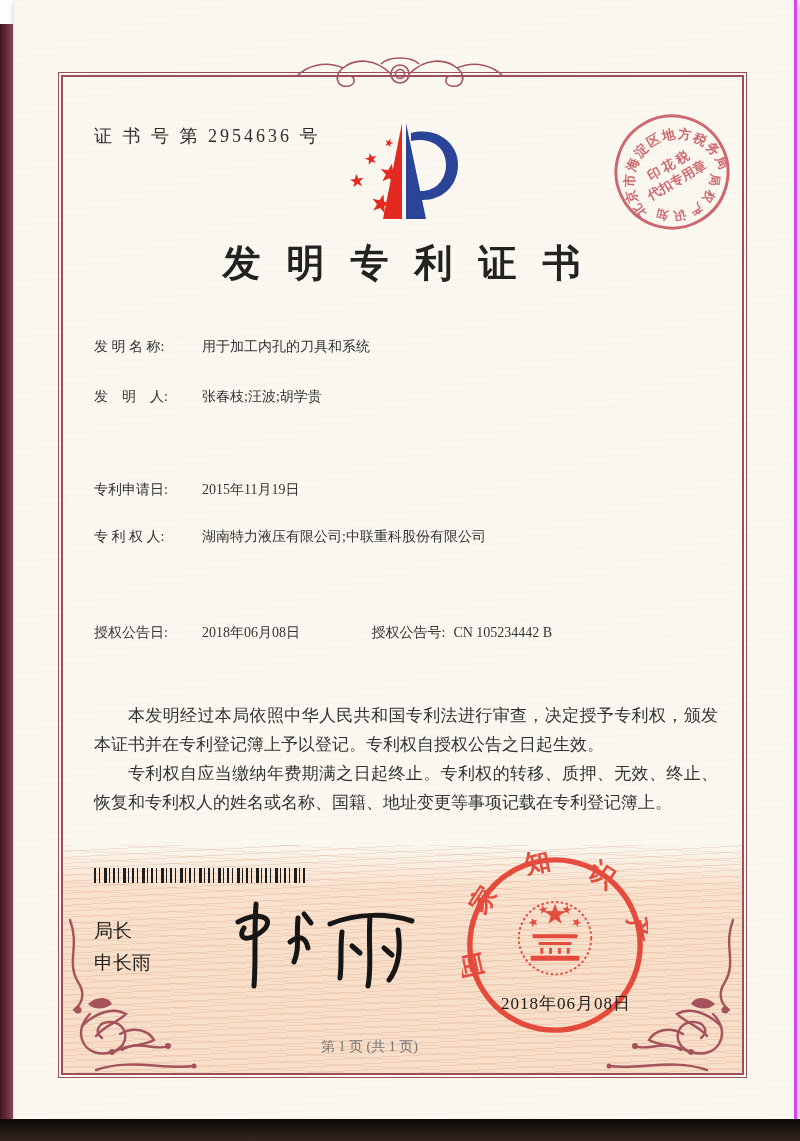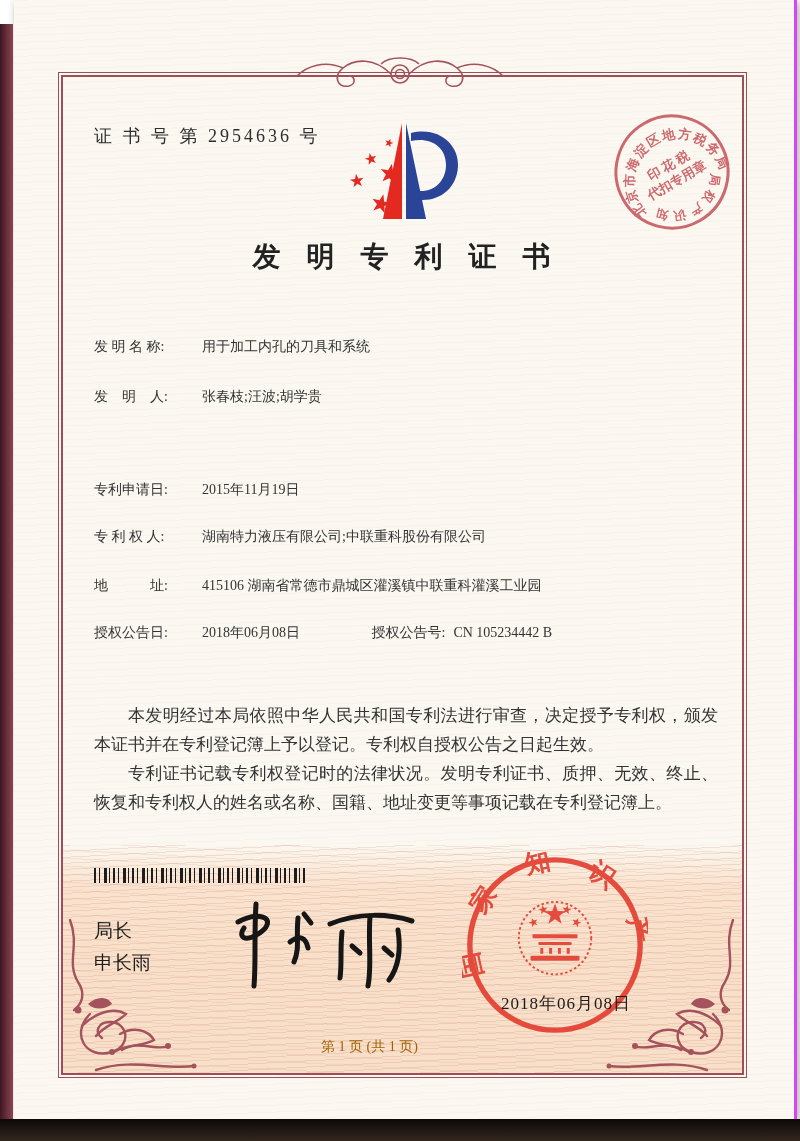--- a/index.html
+++ b/index.html
@@ -24,42 +24,42 @@
           repeating-linear-gradient(183deg,rgba(208,128,98,.14) 0 1px,transparent 1px 8px),
           linear-gradient(180deg,rgba(250,230,212,0) 0,rgba(249,224,202,.85) 40px,#f8dfc9 120px);}
   
   .frame{position:absolute;left:44px;top:72px;width:687px;height:1004px;
          border:1px solid #9c4f58;}
   .frame .inner{position:absolute;inset:2px;border:2px solid #9c4f58;}
   .ornament{position:absolute;pointer-events:none;}
   
   .certno{position:absolute;left:80px;top:124px;font-size:18px;color:#2e2e2e;letter-spacing:3px;}
   .title{position:absolute;left:44px;top:238px;width:687px;text-align:center;
-         font-size:28px;font-weight:bold;color:#222;letter-spacing:26px;text-indent:26px;}
+         font-size:38px;font-weight:bold;color:#222;letter-spacing:26px;text-indent:26px;}
   .frow{position:absolute;left:80px;font-size:14px;color:#333;white-space:nowrap;}
   .flabel{display:inline-block;min-width:100px;}
   .fval{margin-left:8px;}
   .grant2{margin-left:68px;}
   .paras{position:absolute;left:80px;top:666px;width:624px;font-size:17px;
          line-height:29px;color:#333;text-align:justify;margin-top:35px;}
   .paras p{margin:0;text-indent:2em;}
   .barcode{position:absolute;left:80px;top:868px;width:214px;height:15px;
         background:repeating-linear-gradient(90deg,#1d1d1d 0 2px,transparent 2px 5px,
         #1d1d1d 5px 6px,transparent 6px 10px,#1d1d1d 10px 13px,transparent 13px 15px,
         #1d1d1d 15px 16px,transparent 16px 19px);}
   .officer-title{position:absolute;left:80px;top:918px;font-size:19px;color:#1d1d1d;
         font-family:Liberation Sans, sans-serif;}
   .officer-name{position:absolute;left:80px;top:950px;font-size:19px;color:#1d1d1d;
         font-family:"Liberation Sans","DejaVu Sans",sans-serif;}
   .signature{position:absolute;left:180px;top:888px;}
   .seal{position:absolute;left:448px;top:852px;opacity:.9;}
   .seal-date{position:absolute;left:466px;top:992px;width:172px;text-align:center;
         font-size:17px;color:#1c1c1c;letter-spacing:1px;z-index:5;}
   .footer{position:absolute;left:44px;top:1038px;width:623px;text-align:center;
-        font-size:14px;color:#a16207;}
+        font-size:14px;color:#737373;}
   .taxstamp{position:absolute;left:593px;top:107px;transform:rotate(-30deg);opacity:.82;}
   .logo{position:absolute;left:325px;top:118px;}
 </style>
 </head>
 <body>
 
 <div id="stage">
 
   <svg width="0" height="0" style="position:absolute">
       <defs>
@@ -159,31 +159,28 @@
     </div>
     <div class="frow" style="top:388px">
       <span class="flabel">发　明　人:</span><span class="fval">张春枝;汪波;胡学贵</span>
     </div>
     <div class="frow" style="top:481px">
       <span class="flabel">专利申请日:</span><span class="fval">2015年11月19日</span>
     </div>
     <div class="frow" style="top:528px">
       <span class="flabel">专 利 权 人:</span><span class="fval">湖南特力液压有限公司;中联重科股份有限公司</span>
     </div>
-    <div class="frow" style="top:577px">
-      <span class="flabel">地　　　址:</span><span class="fval">415106 湖南省常德市鼎城区灌溪镇中联重科灌溪工业园</span>
-    </div>
     <div class="frow" style="top:624px">
       <span class="flabel">授权公告日:</span><span class="fval">2018年06月08日</span>
       <span class="grant2">授权公告号:</span><span class="fval">CN 105234442 B</span>
     </div>
 
     <div class="paras">
       <p>本发明经过本局依照中华人民共和国专利法进行审查，决定授予专利权，颁发本证书并在专利登记簿上予以登记。专利权自授权公告之日起生效。</p>
-      <p>专利证书记载专利权登记时的法律状况。发明专利证书、质押、无效、终止、恢复和专利权人的姓名或名称、国籍、地址变更等事项记载在专利登记簿上。</p>
+      <p>专利权自应当缴纳年费期满之日起终止。专利权的转移、质押、无效、终止、恢复和专利权人的姓名或名称、国籍、地址变更等事项记载在专利登记簿上。</p>
     </div>
 
     <div class="barcode"></div>
 
     <div class="officer-title">局长</div>
     <div class="officer-name">申长雨</div>
 
     <svg class="signature" width="240" height="105" viewBox="0 0 240 105">
       <g fill="none" stroke="#161616" stroke-width="5" stroke-linecap="round">
         <path d="M62,16 C60,45 62,75 60,98"></path>

